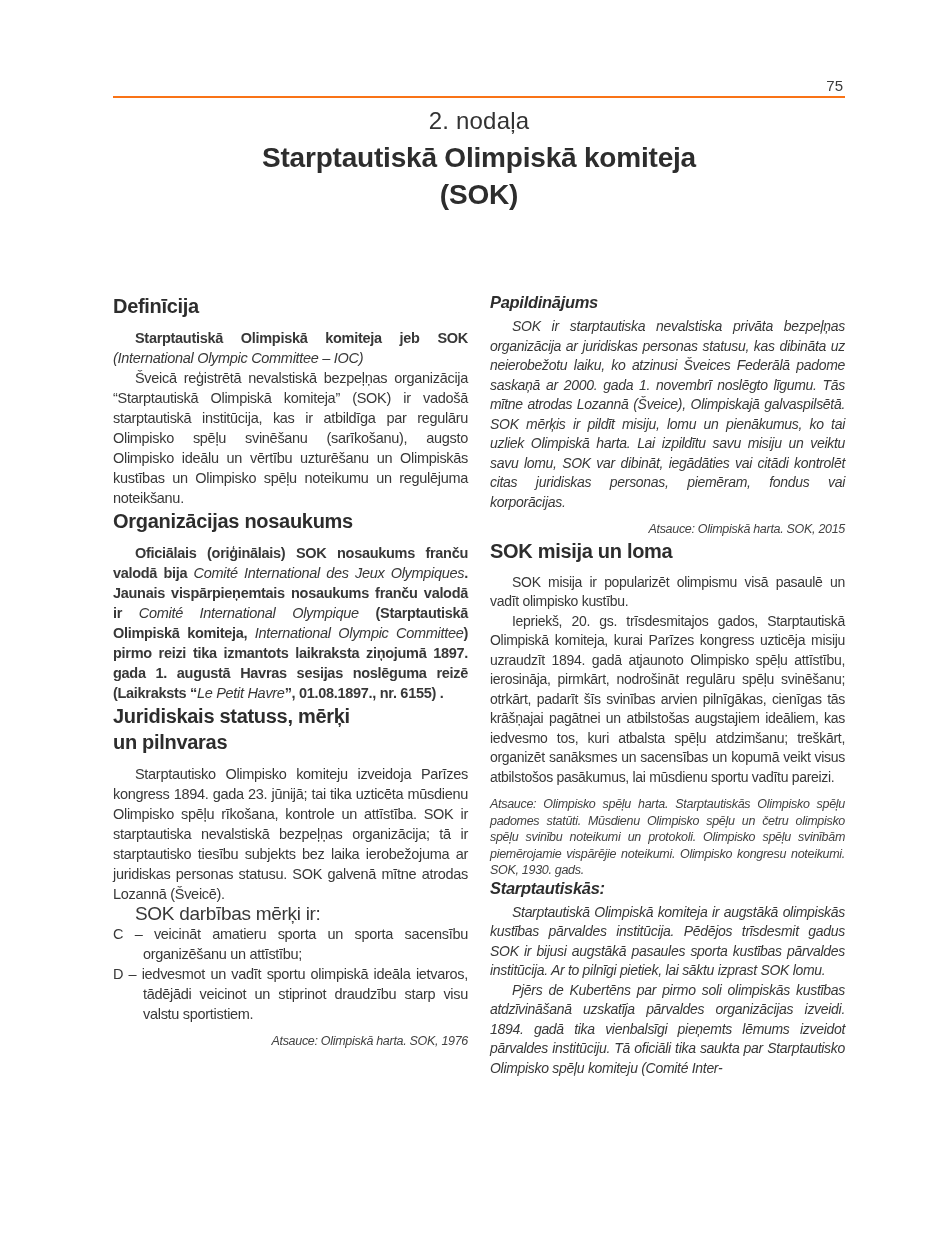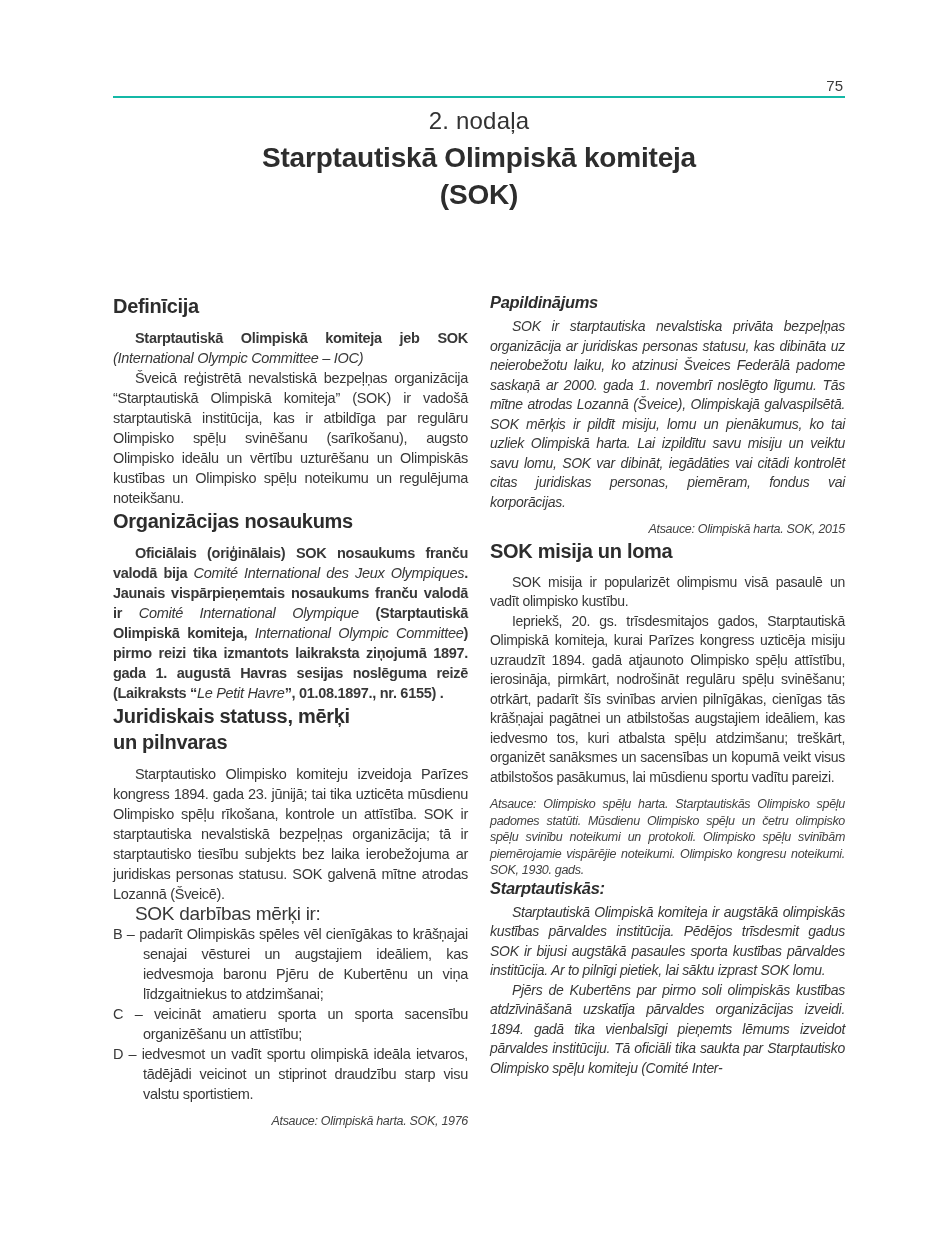--- a/index.html
+++ b/index.html
@@ -19,21 +19,21 @@
   .content {
     position: absolute;
     left: 113px;
     top: 0;
     width: 732px;
   }
   
   .pageheader {
     position: relative;
     height: 96px;
-    border-bottom: 2px solid #14b8a6;
+    border-bottom: 2px solid #f97316;
   }
   .pagenum {
     position: absolute;
     right: 2px;
     bottom: 2px;
     font-size: 15px;
     color: #3c3c3c;
   }
   
   .chapter {
@@ -161,21 +161,20 @@
 
         <section>
           <h2 class="sec mt">Organizācijas nosaukums</h2>
           <p class="body"><span class="b">Oficiālais (oriģinālais) SOK nosaukums franču valodā bija </span><span class="i">Comité International des Jeux Olympiques</span><span class="b">. </span><span class="b">Jaunais vispārpieņemtais nosaukums franču valodā ir </span><span class="i">Comité International Olympique</span><span class="b"> </span><span class="b">(Starptautiskā Olimpiskā komiteja, </span><span class="i">International Olympic Committee</span><span class="b">) pirmo reizi tika izmantots laikraksta ziņojumā 1897. gada 1. augustā Havras sesijas noslēguma reizē (Laikraksts “</span><span class="i">Le Petit Havre</span><span class="b">”, 01.08.1897., nr. 6155) .</span></p>
         </section>
 
         <section>
           <h2 class="sec mt"><span>Juridiskais statuss, mērķi</span><br><span>un pilnvaras</span></h2>
           <p class="body">Starptautisko Olimpisko komiteju izveidoja Parīzes kongress 1894. gada 23. jūnijā; tai tika uzticēta mūsdienu Olimpisko spēļu rīkošana, kontrole un attīstība. SOK ir starptautiska nevalstiskā bezpeļņas organizācija; tā ir starptautisko tiesību subjekts bez laika ierobežojuma ar juridiskas personas statusu. SOK galvenā mītne atrodas Lozannā (Šveicē).</p>
           <div class="intro-line">SOK darbības mērķi ir:</div>
-          <div class="goal">B – padarīt Olimpiskās spēles vēl cienīgākas to krāšņajai senajai vēsturei un augstajiem ideāliem, kas iedvesmoja baronu Pjēru de Kubertēnu un viņa līdzgaitniekus to atdzimšanai;</div>
           <div class="goal">C – veicināt amatieru sporta un sporta sacensību organizēšanu un attīstību;</div>
           <div class="goal">D – iedvesmot un vadīt sportu olimpiskā ideāla ietvaros, tādējādi veicinot un stiprinot draudzību starp visu valstu sportistiem.</div>
           <p class="ref oneline">Atsauce: Olimpiskā harta. SOK, 1976</p>
         </section>
 
       </div>
 
       <div class="col col-right">
 
         <section>

